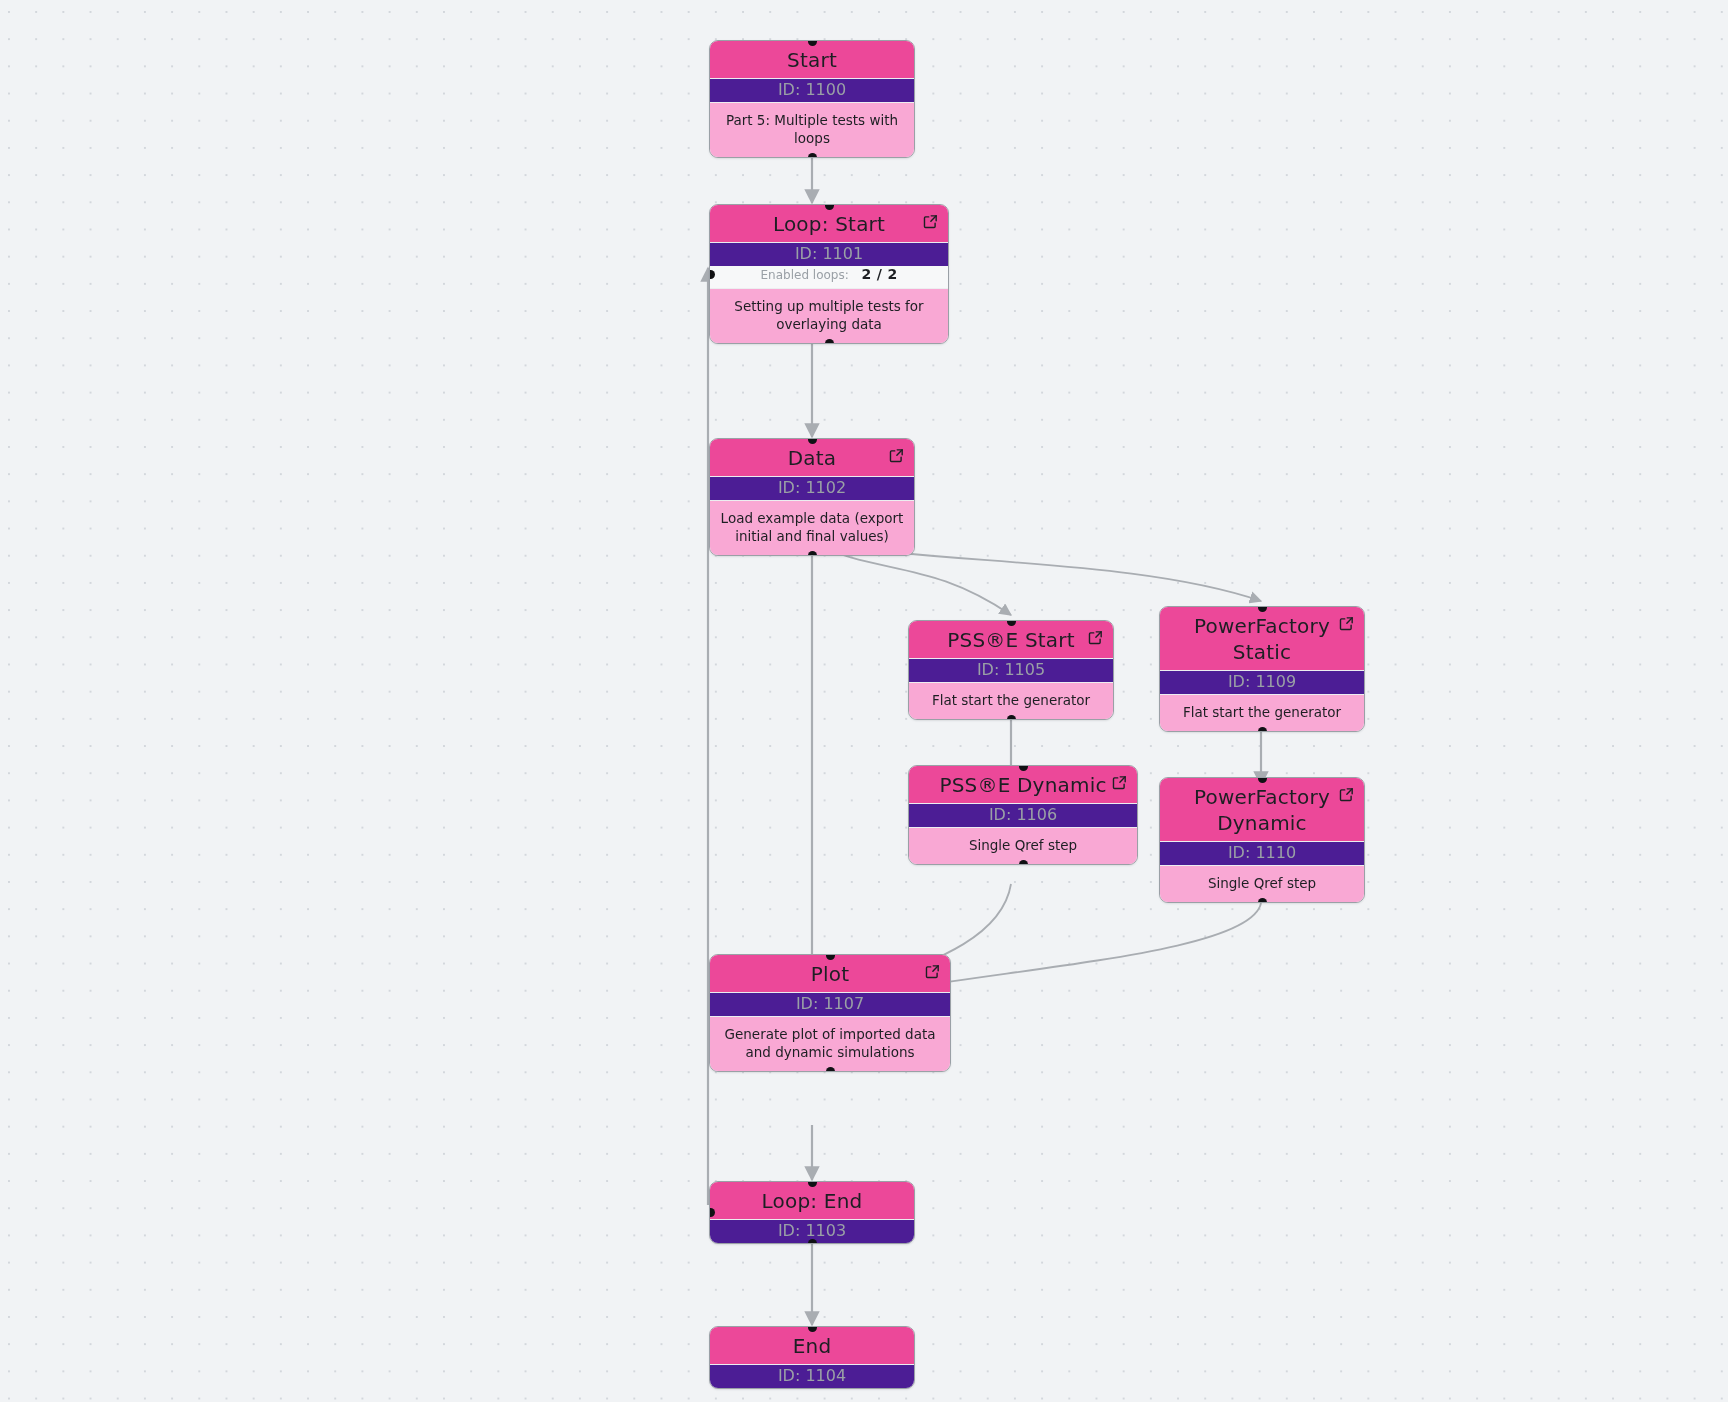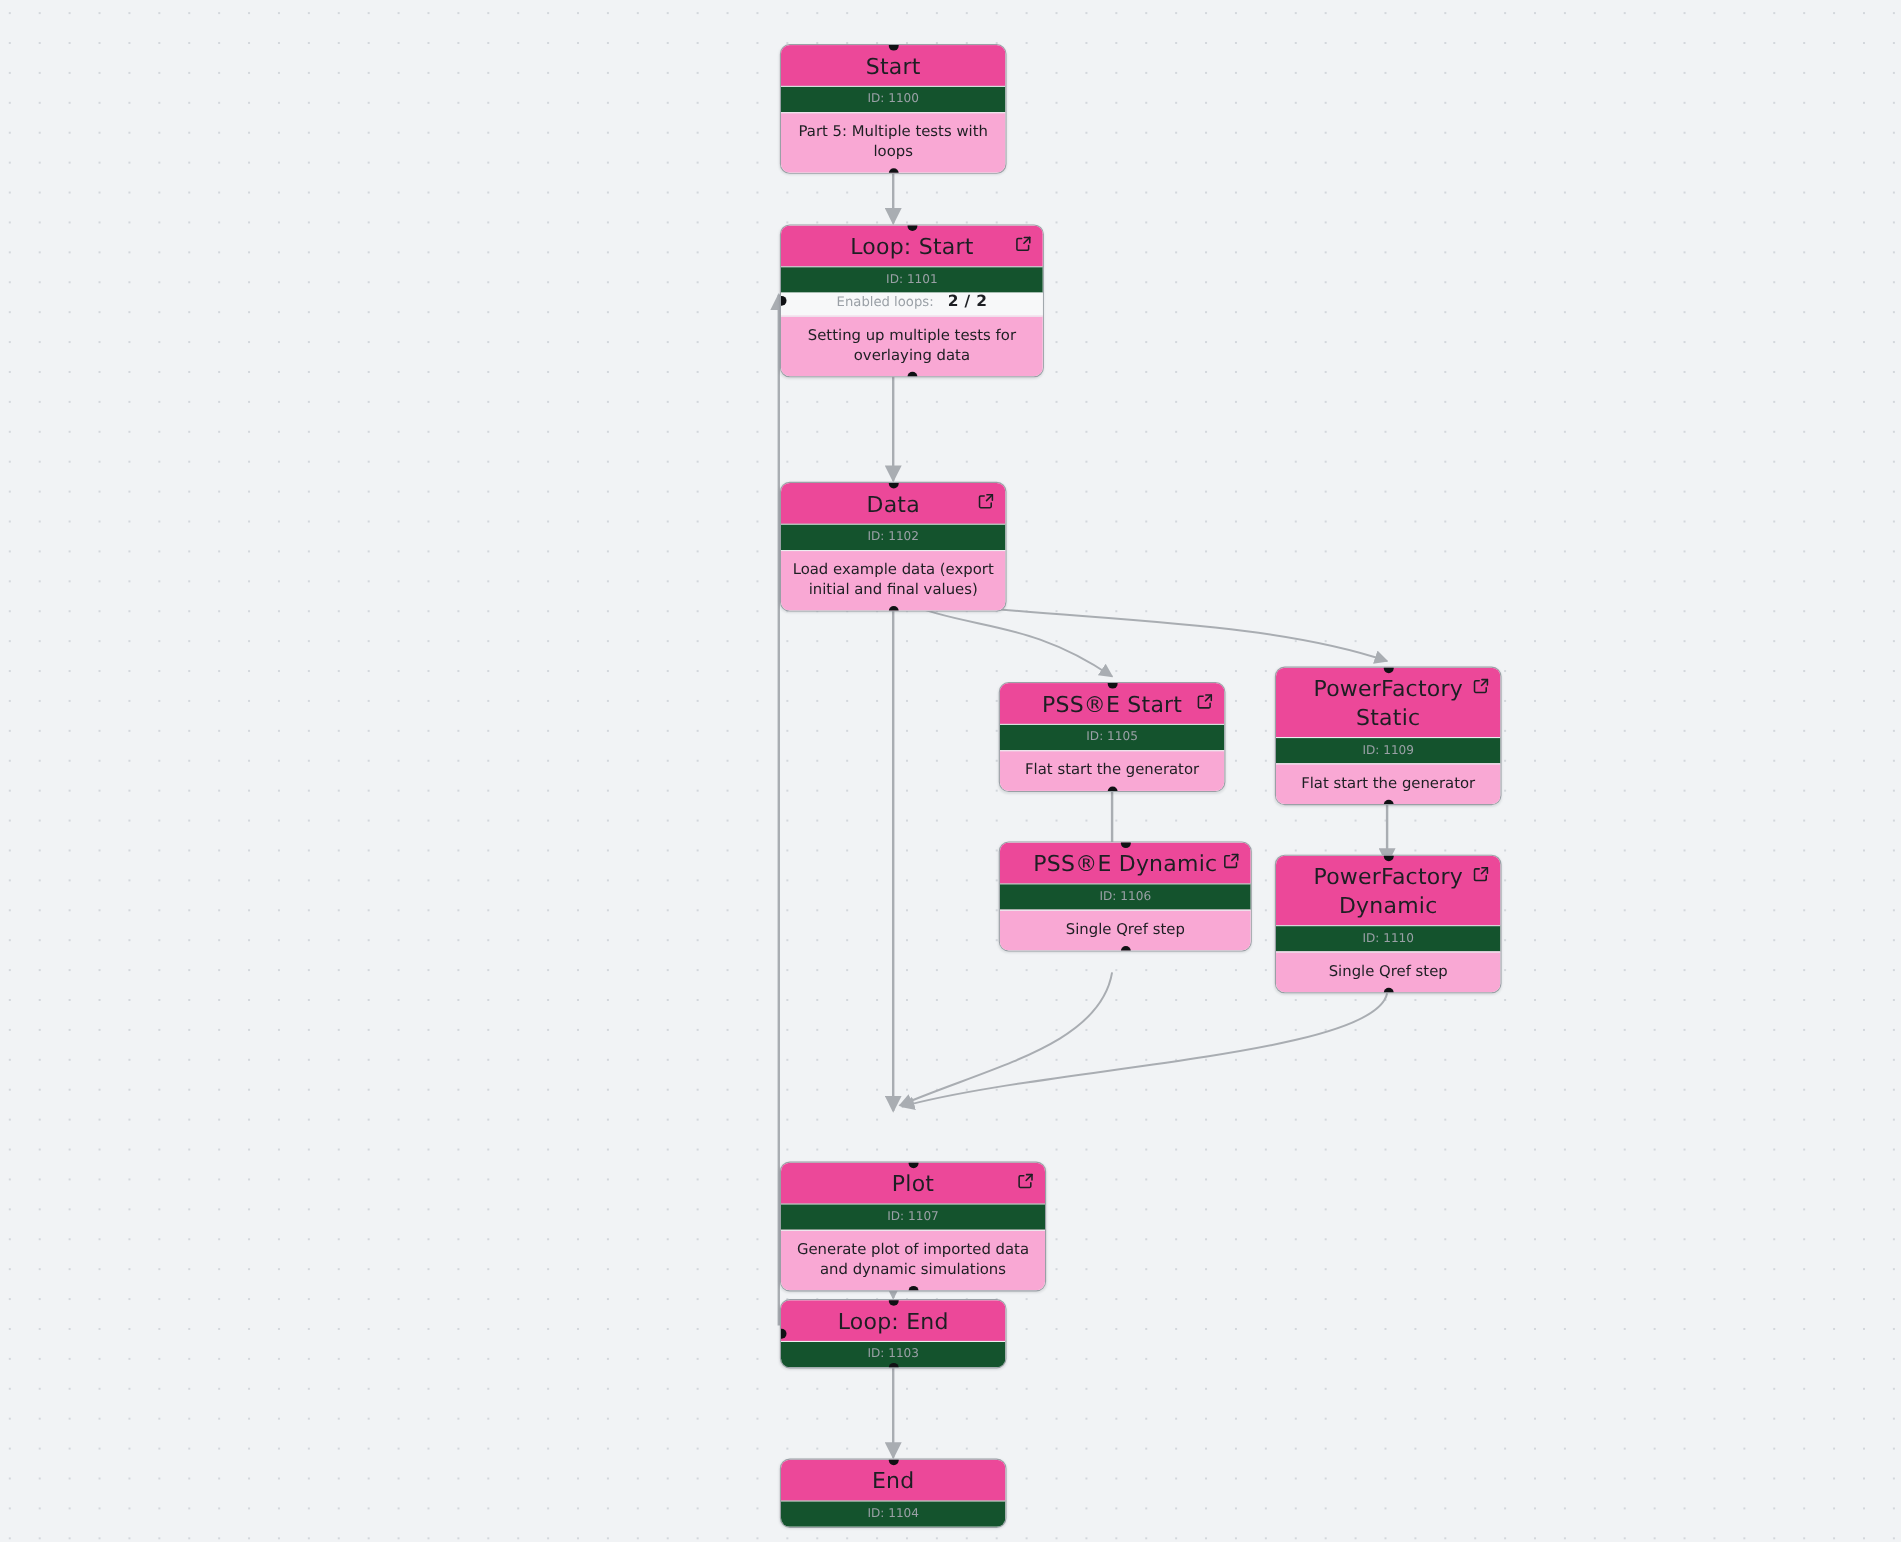--- a/index.html
+++ b/index.html
@@ -60,24 +60,24 @@
     position: absolute;
     right: 9px;
     top: 8px;
     width: 17px;
     height: 17px;
     line-height: 0;
   }
   .ext-icon svg { display: block; }
 
   .node-idbar {
-    background: #14532d;
+    background: #4c1d95;
     border-top: 1px solid #eceef0;
     text-align: center;
-    font-size: 11px;
+    font-size: 16px;
     line-height: 16px;
     color: #9aa0a6;
     padding: 3px 6px 4px 6px;
   }
 
   .node-loopbar {
     background: #f7f8f9;
     text-align: center;
     font-size: 12px;
     line-height: 17px;
@@ -260,21 +260,21 @@
           <path d="M20 4 L12.5 11.5"></path>
           <path d="M18.5 14.5 V19 A1.6 1.6 0 0 1 17 20.5 H5 A1.6 1.6 0 0 1 3.5 19 V7 A1.6 1.6 0 0 1 5 5.5 H9.5"></path>
         </svg>
       </span>
     </div>
     <div class="node-idbar">ID: 1110</div>
     <div class="node-body">Single Qref step</div>
     <div class="port bottom"></div>
   </div>
 
-  <div class="node" style="left:709px; top:1056px; width:242px;">
+  <div class="node" style="left:709px; top:954px; width:242px;">
     <div class="port top"></div>
     <div class="node-header">
       <span>Plot</span>
       <span class="ext-icon">
         <svg width="17" height="17" viewBox="0 0 24 24" fill="none" stroke="#1d1f23" stroke-width="2" stroke-linecap="round" stroke-linejoin="round">
           <path d="M13 4 H20 V11"></path>
           <path d="M20 4 L12.5 11.5"></path>
           <path d="M18.5 14.5 V19 A1.6 1.6 0 0 1 17 20.5 H5 A1.6 1.6 0 0 1 3.5 19 V7 A1.6 1.6 0 0 1 5 5.5 H9.5"></path>
         </svg>
       </span>

